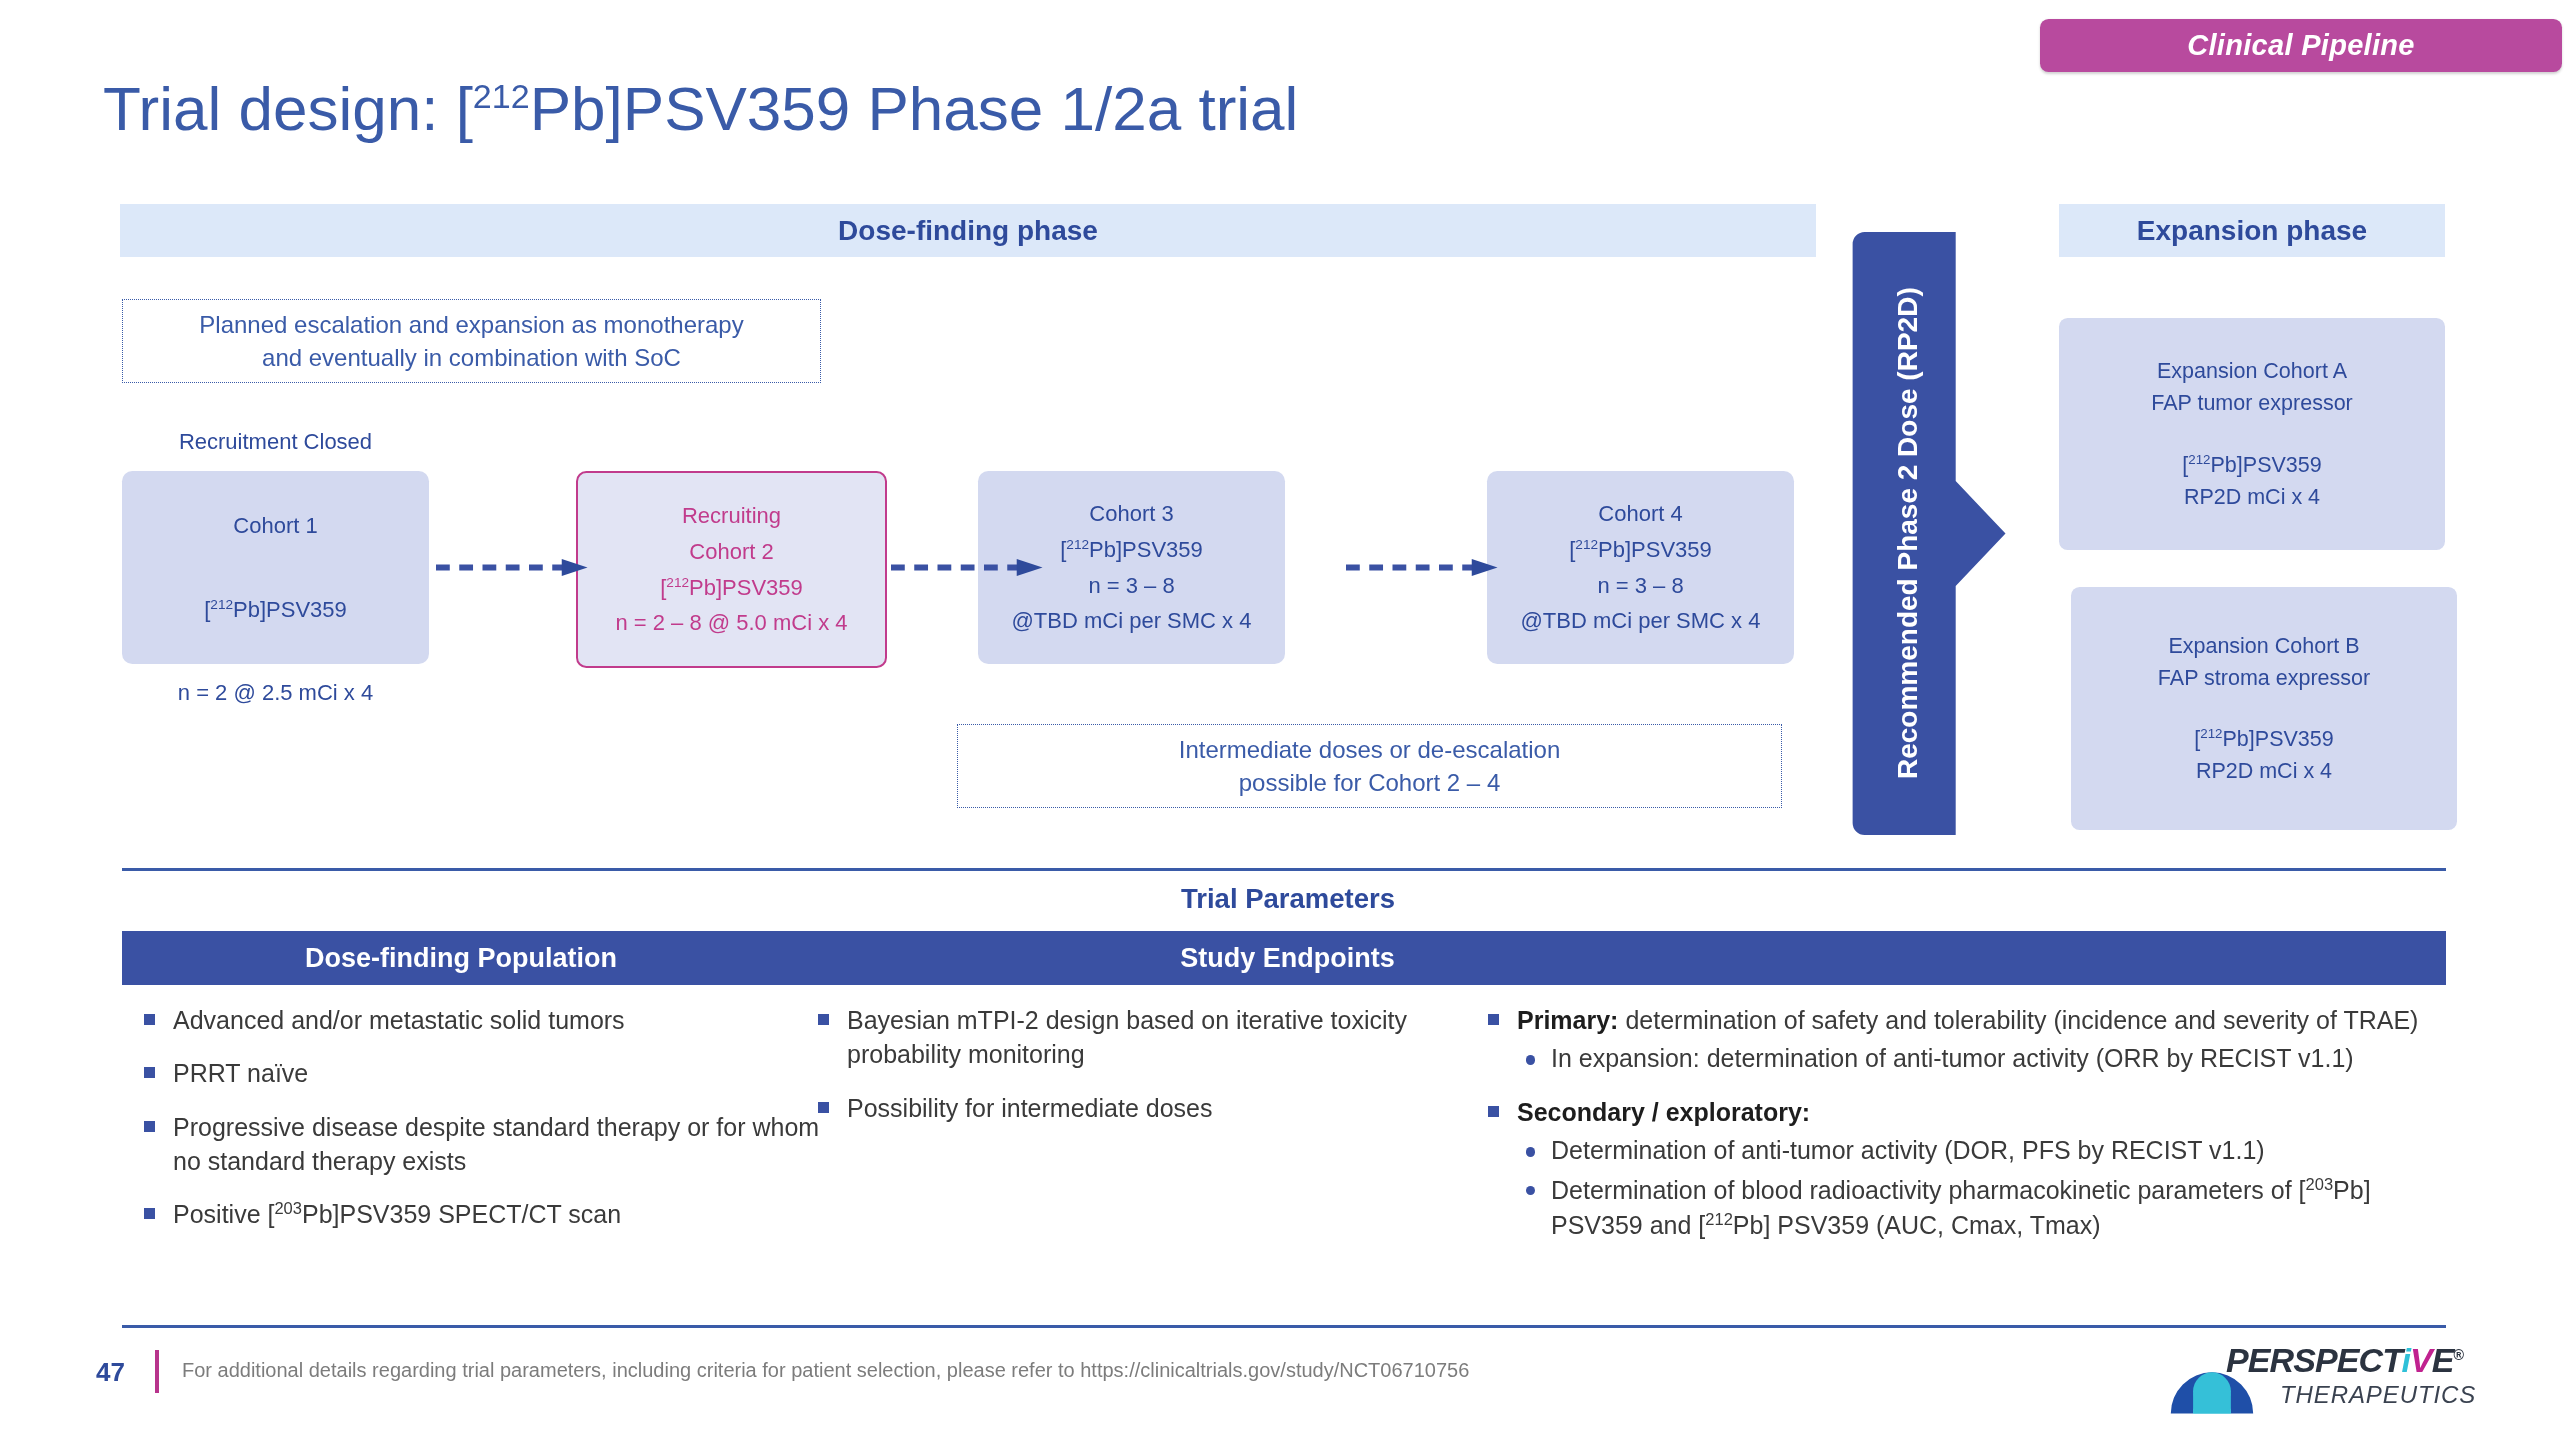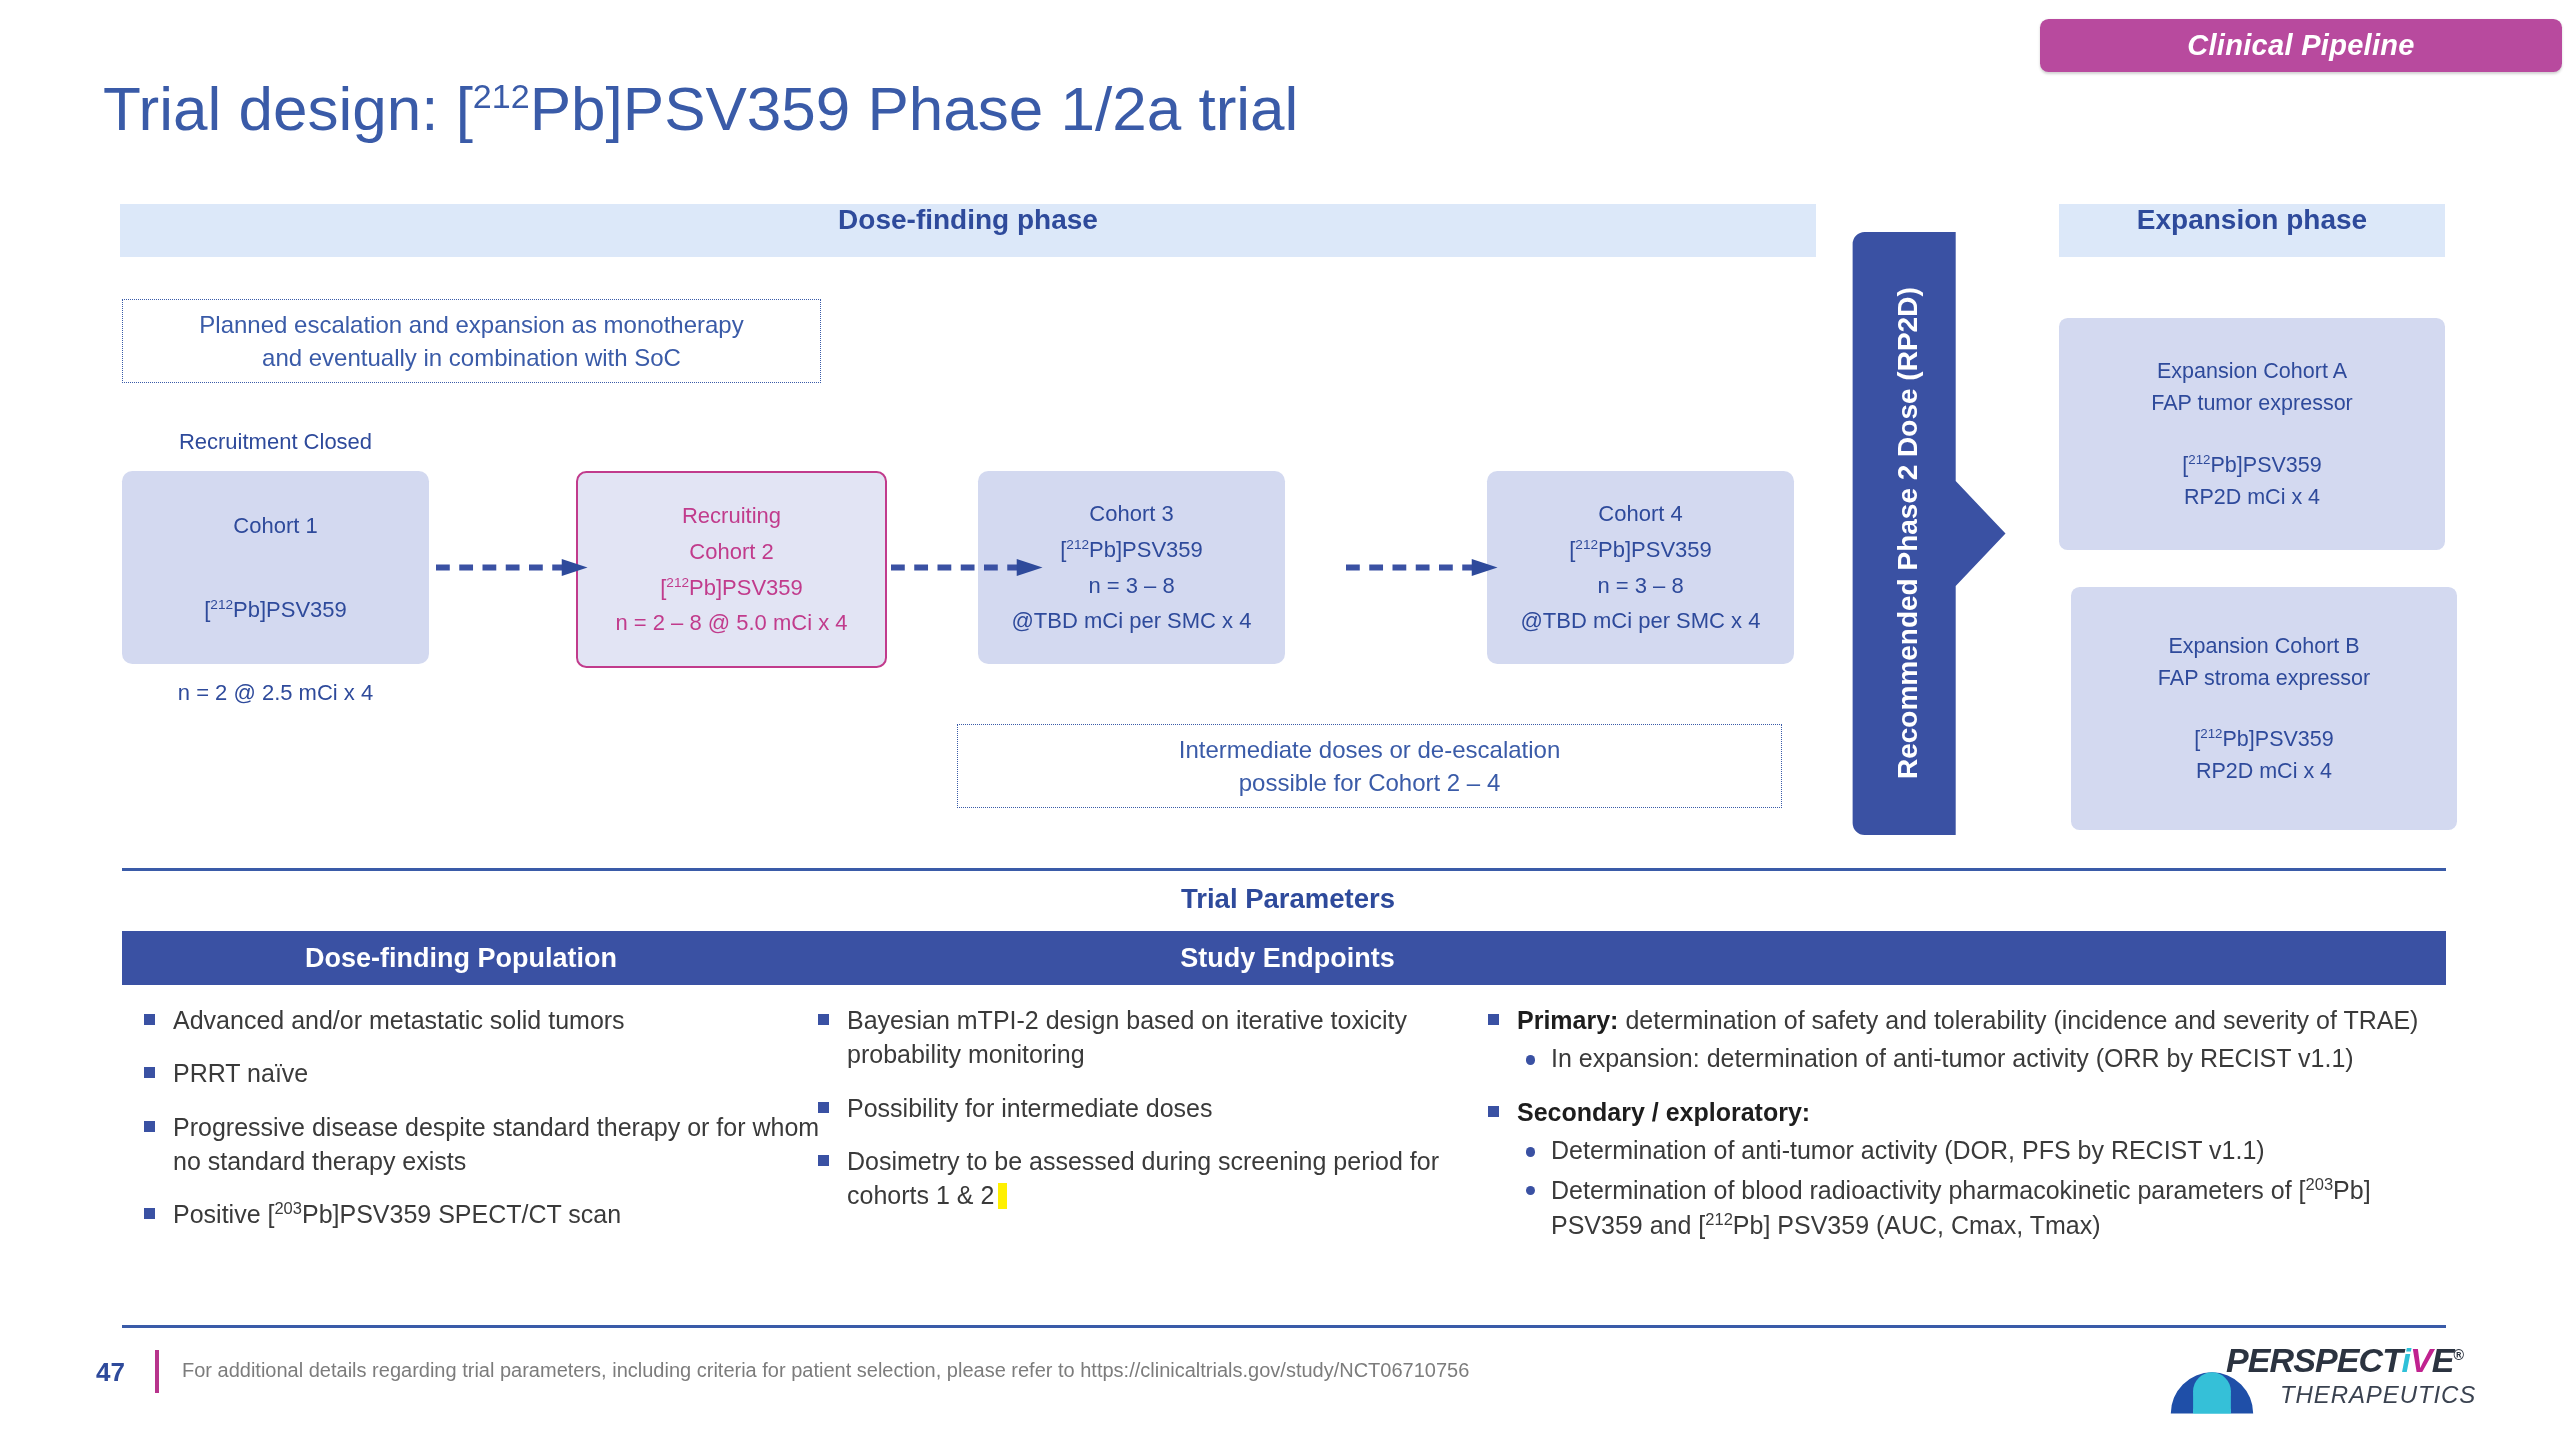--- a/index.html
+++ b/index.html
@@ -26,21 +26,21 @@
   
   .title{
     position:absolute;left:103px;top:73px;
     font-size:62px;color:#3A5BA8;font-weight:400;white-space:nowrap;
   }
   .title sup{font-size:.55em;vertical-align:super;}
 
   
   .phase-bar{
     position:absolute;height:53px;background:#DCE8F9;
-    display:flex;align-items:flex-start;justify-content:center;
+    display:flex;align-items:center;justify-content:center;
     color:#2E4A9B;font-weight:bold;font-size:28px;
   }
   #dose-bar{left:120px;top:204px;width:1696px;}
   #exp-bar{left:2059px;top:204px;width:386px;}
 
   
   .note{
     position:absolute;border:1.7px dotted #3A5BA8;background:#ffffff;
     display:flex;flex-direction:column;align-items:center;justify-content:center;
     color:#3A5BA8;font-size:24px;line-height:1.38;text-align:center;
@@ -271,21 +271,20 @@
       <li>PRRT naïve</li>
       <li>Progressive disease despite standard therapy or for whom no standard therapy exists</li>
       <li><span>Positive [</span><sup>203</sup><span>Pb]PSV359 SPECT/CT scan</span></li>
     </ul>
   </div>
 
   <div class="colbody" id="col-2">
     <ul class="blist">
       <li>Bayesian mTPI-2 design based on iterative toxicity probability monitoring</li>
       <li>Possibility for intermediate doses</li>
-      <li><span>Dosimetry to be assessed during screening period for cohorts 1 &amp; 2</span><span class="hl"></span></li>
     </ul>
   </div>
 
   <div class="colbody" id="col-3">
     <ul class="blist">
       <li>
         <span class="bold">Primary:</span><span> determination of safety and tolerability (incidence and severity of TRAE)</span>
         <ul class="sub">
           <li>In expansion: determination of anti-tumor activity (ORR by RECIST v1.1)</li>
         </ul>

